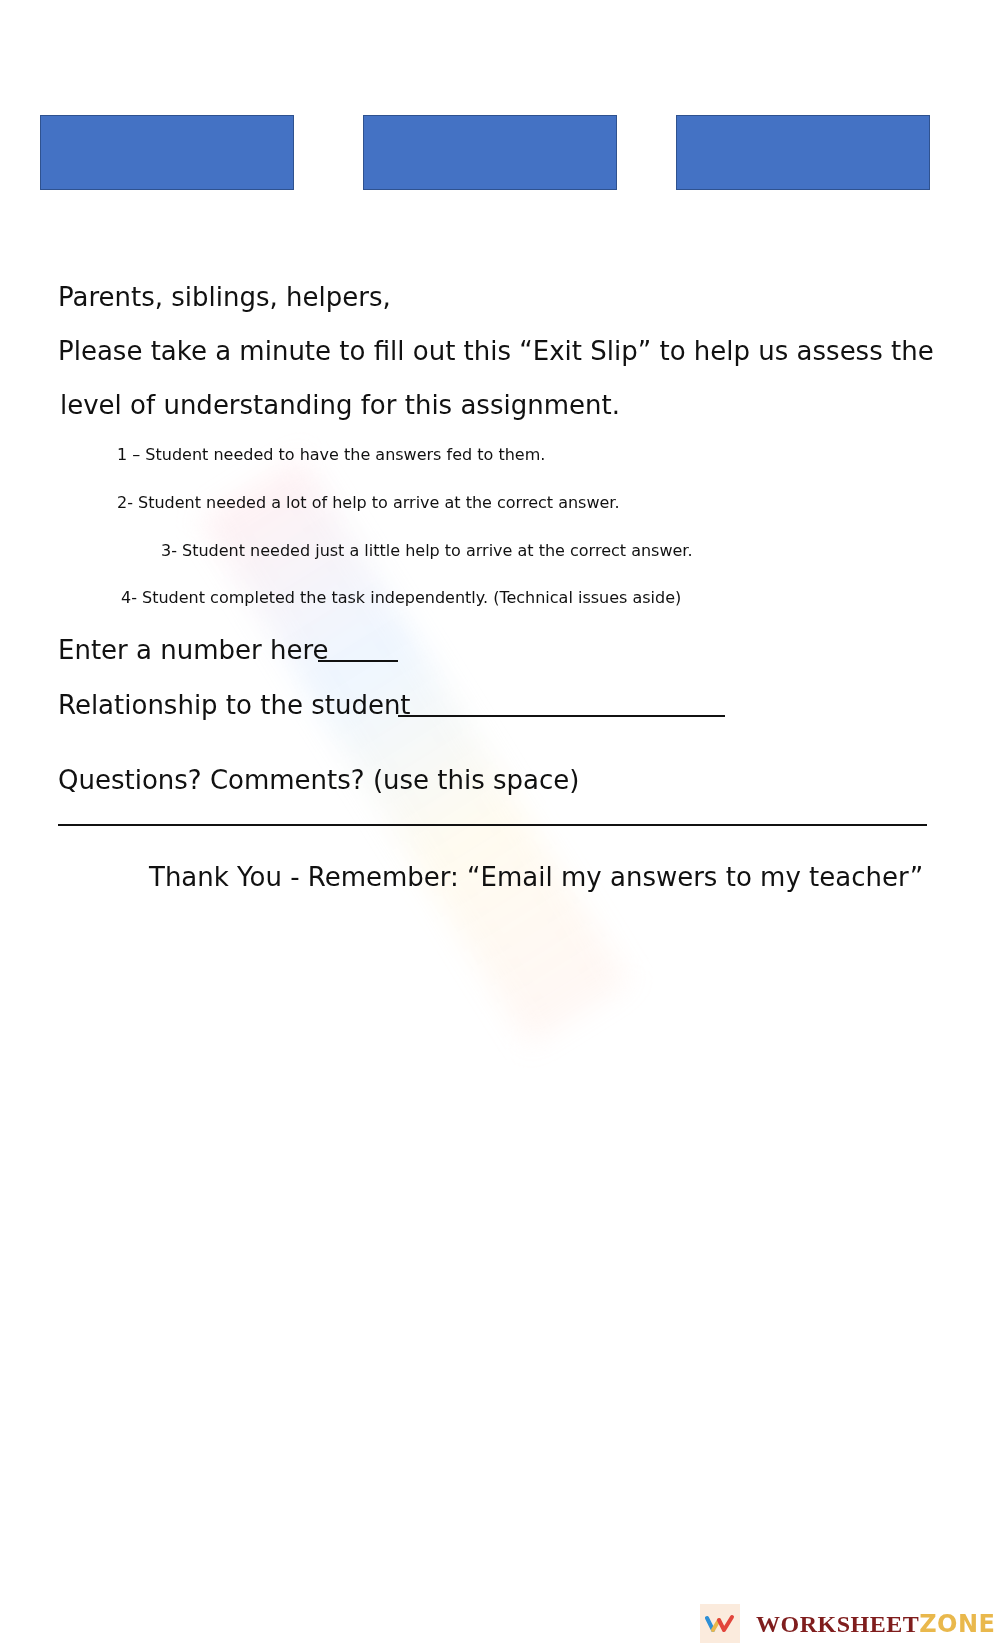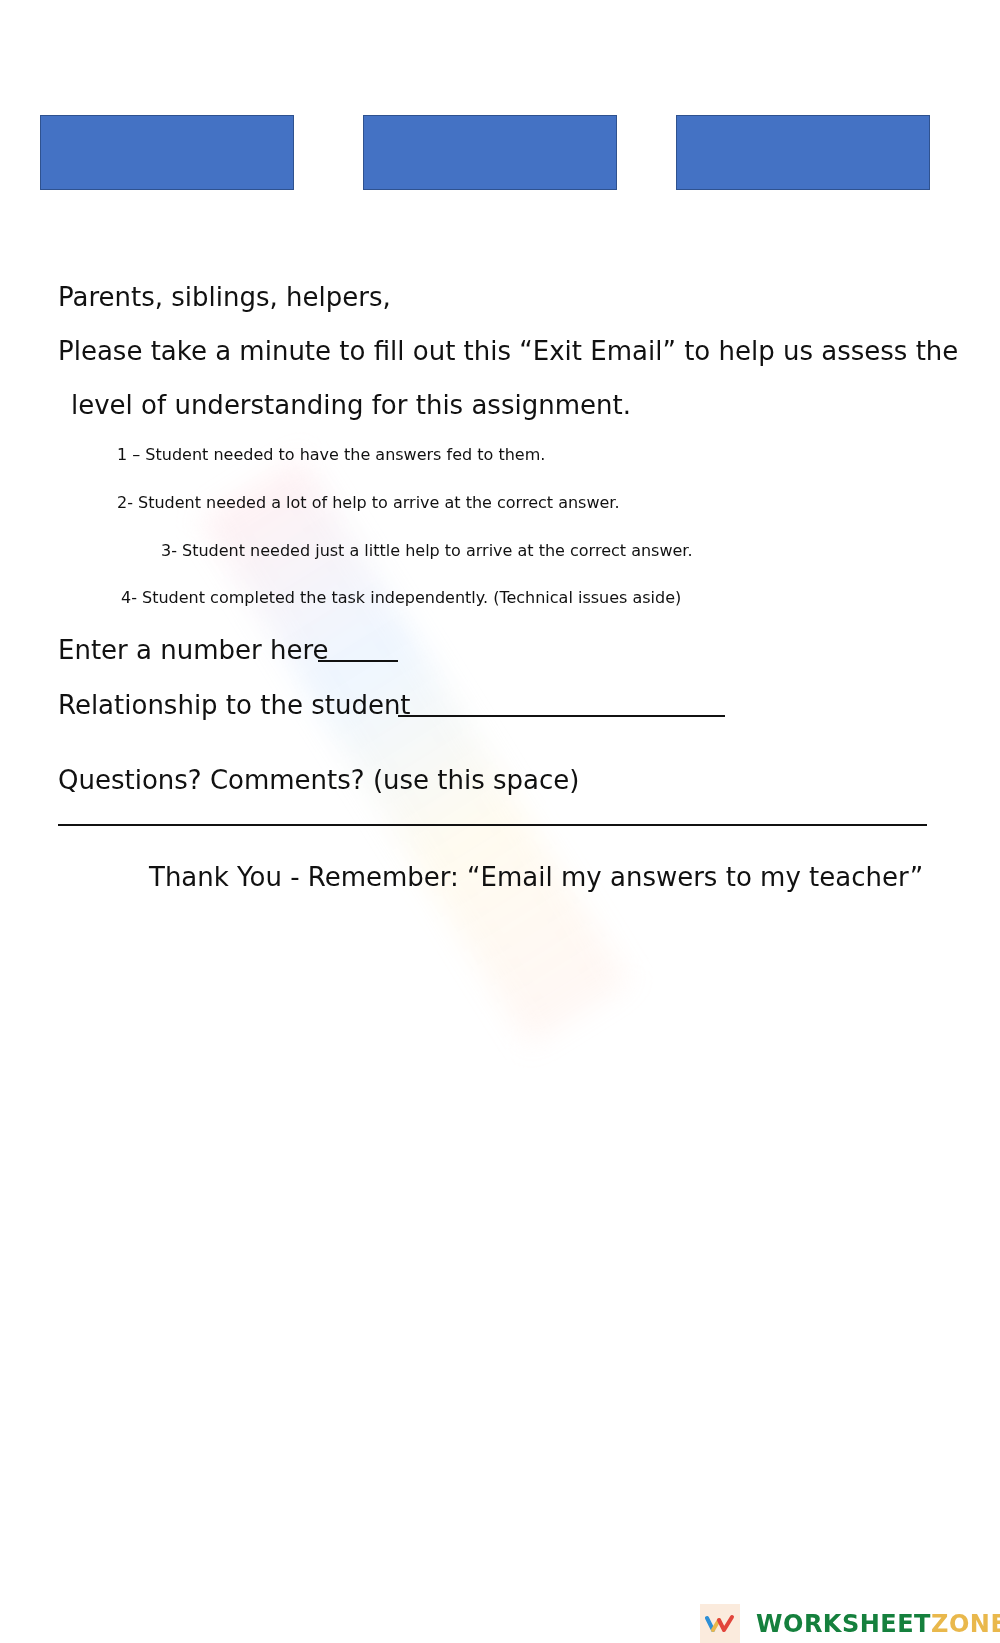--- a/index.html
+++ b/index.html
@@ -24,35 +24,35 @@
     }
     .list-text {
       position: absolute; white-space: nowrap; font-size: 16px; line-height: 1;
     }
     .rule { position: absolute; height: 2px; background: #111111; }
     .logo { position: absolute; left: 700px; top: 1604px; height: 39px; display: flex; align-items: center; }
     .logo-icon {
       width: 40px; height: 39px; background: #FBEBDD; display: flex; align-items: center; justify-content: center;
     }
     .logo-word { margin-left: 16px; font-family: "DejaVu Sans", sans-serif; font-weight: bold; font-size: 24px; letter-spacing: 0.5px; }
-    .logo-w1 { color: #15803d; }
+    .logo-w1 { color: #7f1d1d; font-family: Liberation Serif, serif; }
     .logo-w2 { color: #E9B84C; }
   </style>
 </head>
 <body>
 
 <div class="watermark"></div>
 
 <div class="box" style="left:40px;"></div>
 <div class="box" style="left:363px;"></div>
 <div class="box" style="left:676px;"></div>
 
 <div class="line-text" style="left:58px; top:284px;">Parents, siblings, helpers,</div>
-<div class="line-text" style="left:58px; top:338px;">Please take a minute to fill out this “Exit Email” to help us assess the</div>
-<div class="line-text" style="left:71px; top:392px;">level of understanding for this assignment.</div>
+<div class="line-text" style="left:58px; top:338px;">Please take a minute to fill out this “Exit Slip” to help us assess the</div>
+<div class="line-text" style="left:60px; top:392px;">level of understanding for this assignment.</div>
 
 <div class="list-text" style="left:117px; top:447px;">1 – Student needed to have the answers fed to them.</div>
 <div class="list-text" style="left:117px; top:495px;">2- Student needed a lot of help to arrive at the correct answer.</div>
 <div class="list-text" style="left:117px; top:543px;margin-left:44px;">3- Student needed just a little help to arrive at the correct answer.</div>
 <div class="list-text" style="left:121px; top:590px;text-align:right;">4- Student completed the task independently. (Technical issues aside)</div>
 
 <div class="line-text" style="left:58px; top:637px;">Enter a number here</div>
 <div class="rule" style="left:318px; top:660px; width:80px;"></div>
 
 <div class="line-text" style="left:58px; top:692px;">Relationship to the student</div>

